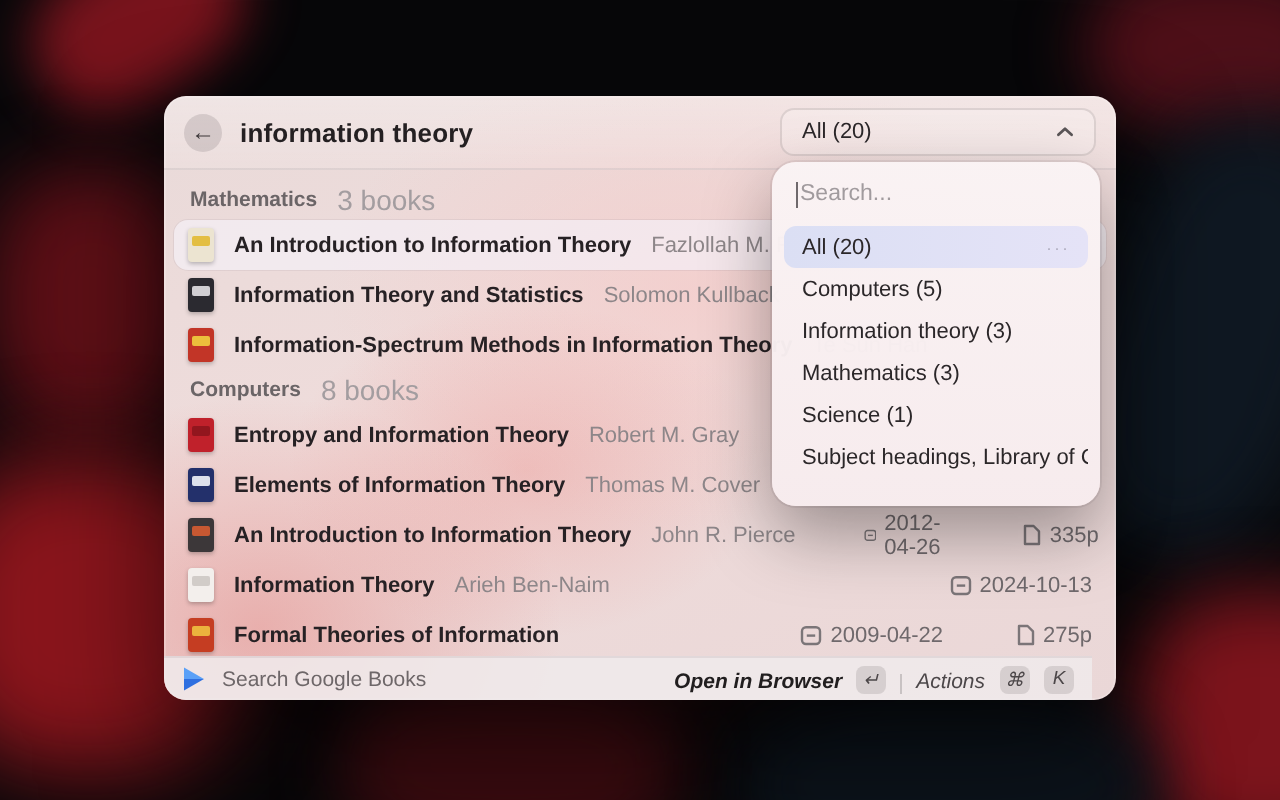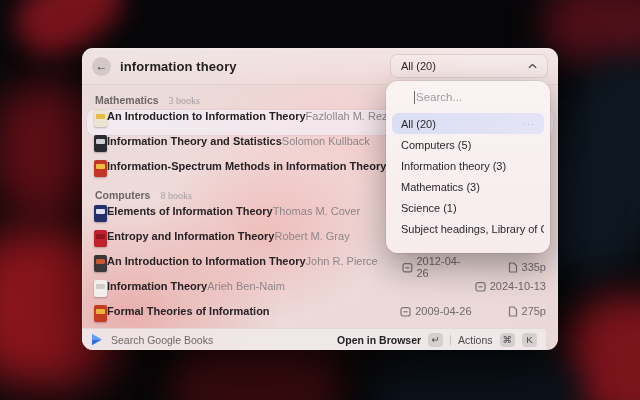--- a/index.html
+++ b/index.html
@@ -33,46 +33,46 @@
   .back-btn { width:19px; height:19px; border-radius:50%; background:rgba(110,100,104,.20); color:#3c3739;
     display:flex; align-items:center; justify-content:center; font-size:12px; font-weight:700; flex:0 0 auto; cursor:default; }
   .query { margin-left:9px; font-size:13px; font-weight:700; color:#242022; letter-spacing:.1px; }
   .filter-btn { margin-left:auto; width:158px; height:24px; border-radius:7px; border:1px solid rgba(70,55,60,.14);
     background:rgba(255,255,255,.22); display:flex; align-items:center; padding:0 10px; font-size:11px; color:#2b2729; }
   .filter-btn .chev { margin-left:auto; display:flex; }
 
   .list { position:absolute; left:0; right:0; top:38px; bottom:22px; padding:4px 5px 0; overflow:hidden; }
   .sec-head { height:20px; display:flex; align-items:center; padding:0 8px; gap:10px; }
   .sec-name { font-size:10.5px; font-weight:700; color:#6b6567; }
-  .sec-count { font-size:10px; color:#a39da0;font-family:Liberation Serif, serif; }
-  .row { height:25px; display:flex; align-items:flex-start; padding:0 7px; border-radius:7px; }
+  .sec-count { font-size:14px; color:#a39da0; }
+  .row { height:25px; display:flex; align-items:center; padding:0 7px; border-radius:7px; gap:10px; }
   .row.selected { background:rgba(245,240,247,.68); box-shadow:0 0 0 .5px rgba(120,110,130,.10); }
   .cover { width:13px; height:17px; border-radius:2px; position:relative; flex:0 0 auto; box-shadow:0 1px 2px rgba(0,0,0,.25); }
   .cover .accent { position:absolute; left:2px; right:2px; top:4px; height:5px; border-radius:1px; opacity:.95; }
   .title { font-size:11px; font-weight:700; color:#262124; white-space:nowrap; }
   .author { font-size:11px; color:#8d8689; white-space:nowrap; }
   .meta { margin-left:auto; display:flex; align-items:center; gap:12px; }
   .meta .chip { display:flex; align-items:center; gap:4px; font-size:11px; color:#6f696c;margin-left:24px; }
   .meta svg { display:block; }
 
   .footer { position:absolute; left:0; right:12px; bottom:0; height:22px; background:rgba(239,233,234,.88);
     border-top:1px solid rgba(60,40,45,.08); display:flex; align-items:center; padding:0 9px; }
   .src { margin-left:8px; font-size:10.5px; color:#6e6769; }
-  .f-right { margin-left:auto; display:flex; align-items:center; gap:7px; }
+  .f-right { margin-left:auto; display:flex; align-items:flex-end; gap:7px;font-style:italic; }
   .open-lbl { font-size:10.5px; font-weight:700; color:#211e1f; }
   .keycap { min-width:15px; height:14px; padding:0 3px; border-radius:4px; background:rgba(150,142,145,.28);
     display:flex; align-items:center; justify-content:center; font-size:9.5px; color:#4c4749; }
   .vdiv { width:1px; height:10px; background:rgba(0,0,0,.16); }
   .actions-lbl { font-size:10.5px; color:#4c4749; }
 
   
   .dropdown { position:absolute; left:386px; top:81px; width:164px; height:172px; border-radius:12px; overflow:hidden;
     background:linear-gradient(180deg, rgba(250,243,244,.98), rgba(247,236,238,.97));
     box-shadow:0 14px 34px rgba(0,0,0,.35), 0 0 0 1px rgba(70,55,60,.08); z-index:5; }
-  .dd-search { height:32px; display:flex; align-items:center; padding:0 28px; gap:1px; }
+  .dd-search { height:32px; display:flex; align-items:center; padding:0 12px; gap:1px; }
   .caret { width:1px; height:13px; background:#6f696c; }
   .dd-ph { font-size:11.5px; color:#a19b9e; }
   .dd-items { padding:0 6px; }
   .dd-item { height:21px; display:flex; align-items:center; padding:0 9px; border-radius:6px; font-size:11px;
     color:#2b2729; white-space:nowrap; overflow:hidden; }
   .dd-item.selected { background:linear-gradient(90deg,#dbdff4,#e5e3f7); }
   .dd-hint { margin-left:auto; font-size:9px; color:rgba(60,55,70,.30); letter-spacing:1px; }
 </style>
 </head>
 <body>
@@ -134,32 +134,32 @@
       <span class="title">Information-Spectrum Methods in Information Theory</span>
       <span class="author">Te Sun Han</span>
     </div>
 
     <div class="sec-head">
       <span class="sec-name">Computers</span>
       <span class="sec-count">8 books</span>
     </div>
 
     <div class="row">
+      <div class="cover" style="background-color: rgb(192, 33, 43);">
+          <div class="accent" style="background-color: rgb(143, 22, 29);"></div>
+        </div>
+      <span class="title">Entropy and Information Theory</span>
+      <span class="author">Robert M. Gray</span>
+    </div>
+    <div class="row">
       <div class="cover" style="background-color: rgb(35, 48, 107);">
           <div class="accent" style="background-color: rgb(231, 234, 243);"></div>
         </div>
       <span class="title">Elements of Information Theory</span>
       <span class="author">Thomas M. Cover</span>
-    </div>
-    <div class="row">
-      <div class="cover" style="background-color: rgb(192, 33, 43);">
-          <div class="accent" style="background-color: rgb(143, 22, 29);"></div>
-        </div>
-      <span class="title">Entropy and Information Theory</span>
-      <span class="author">Robert M. Gray</span>
     </div>
     <div class="row">
       <div class="cover" style="background-color: rgb(60, 55, 57);">
           <div class="accent" style="background-color: rgb(207, 90, 49);"></div>
         </div>
       <span class="title">An Introduction to Information Theory</span>
       <span class="author">John R. Pierce</span>
       <span class="meta">
         <span class="chip">
           <svg width="11" height="11" viewBox="0 0 11 11">
@@ -196,21 +196,21 @@
       <div class="cover" style="background-color: rgb(197, 61, 34);">
           <div class="accent" style="background-color: rgb(237, 184, 63);"></div>
         </div>
       <span class="title">Formal Theories of Information</span>
       <span class="meta">
         <span class="chip">
           <svg width="11" height="11" viewBox="0 0 11 11">
               <rect x="1" y="1.6" width="9" height="8.4" rx="2" fill="none" stroke="#7b7578" stroke-width="1.2"></rect>
               <line x1="3.4" y1="5.8" x2="7.6" y2="5.8" stroke="#7b7578" stroke-width="1.2"></line>
             </svg>
-          <span>2009-04-26</span>
+          <span>2009-04-22</span>
         </span>
         <span class="chip">
           <svg width="10" height="11" viewBox="0 0 10 11">
               <path d="M1.5 1 H5.8 L8.5 3.7 V10 H1.5 Z" fill="none" stroke="#7b7578" stroke-width="1.2" stroke-linejoin="round"></path>
             </svg>
           <span>275p</span>
         </span>
       </span>
     </div>
   </div>

